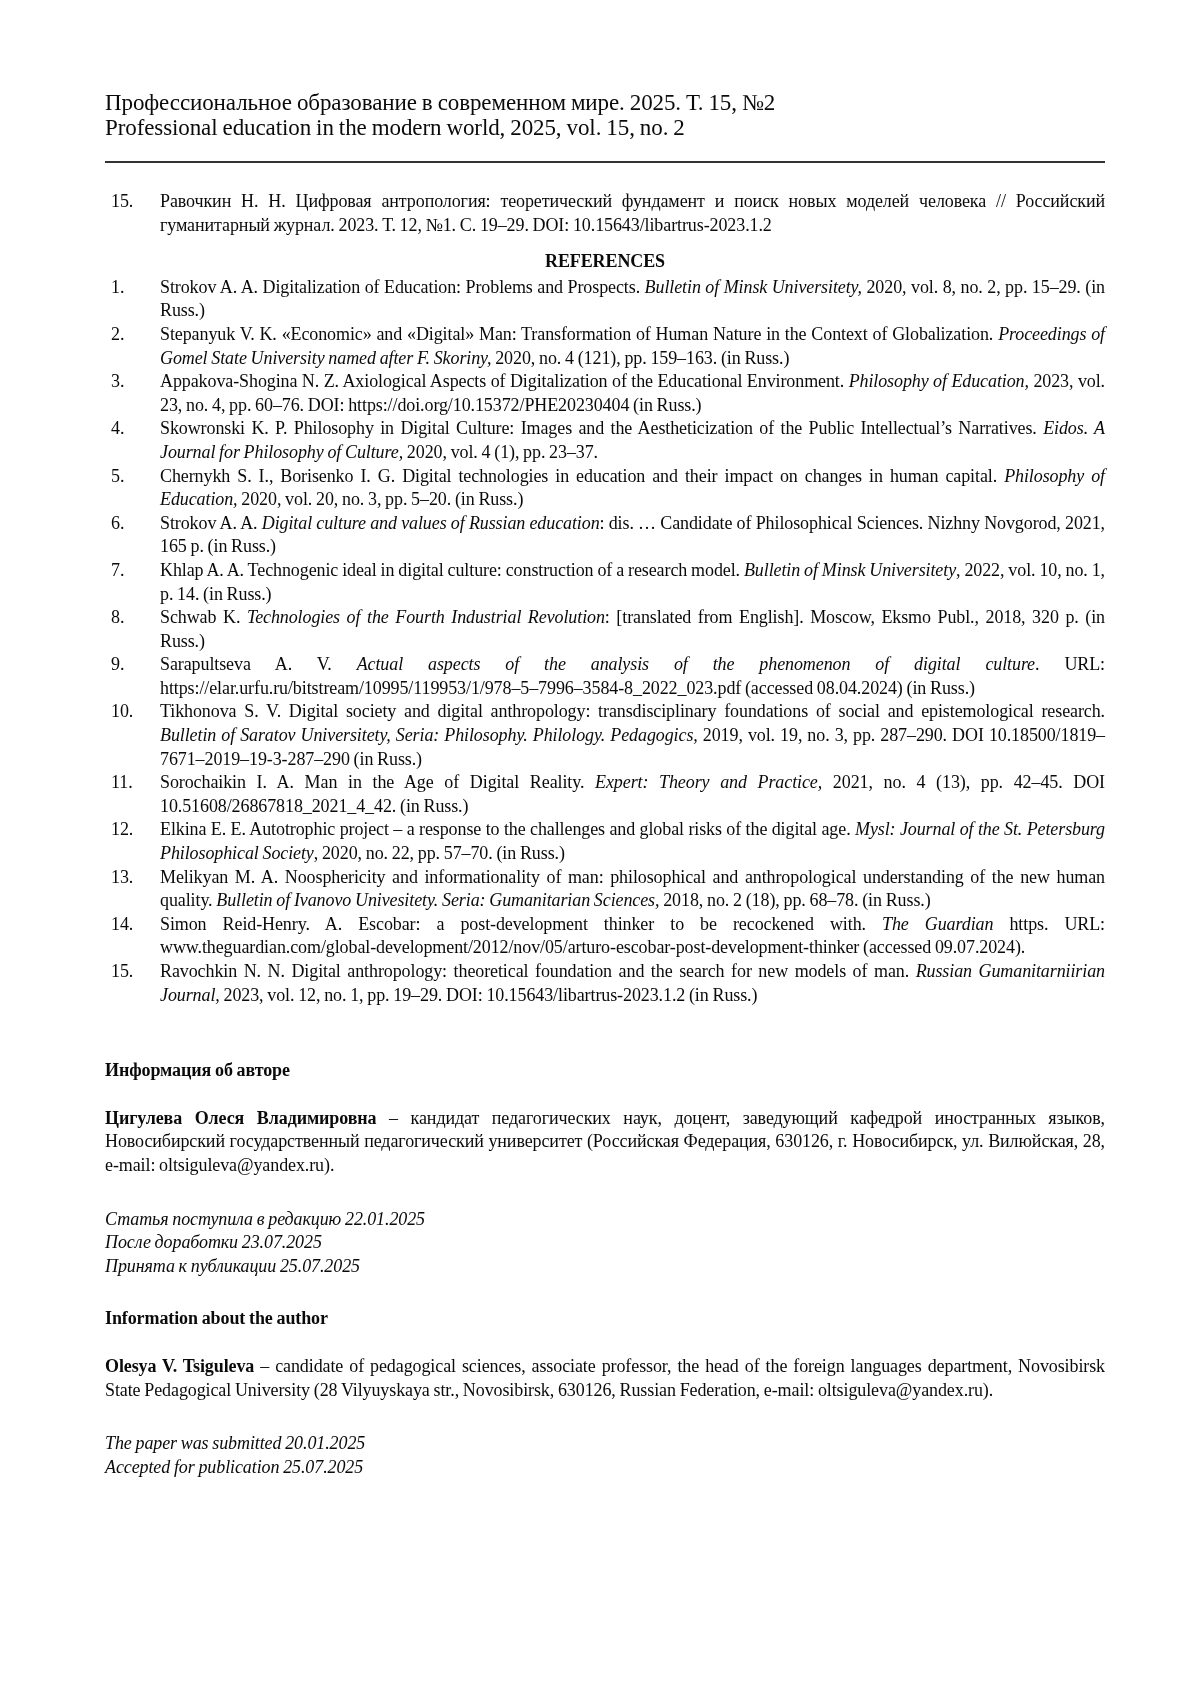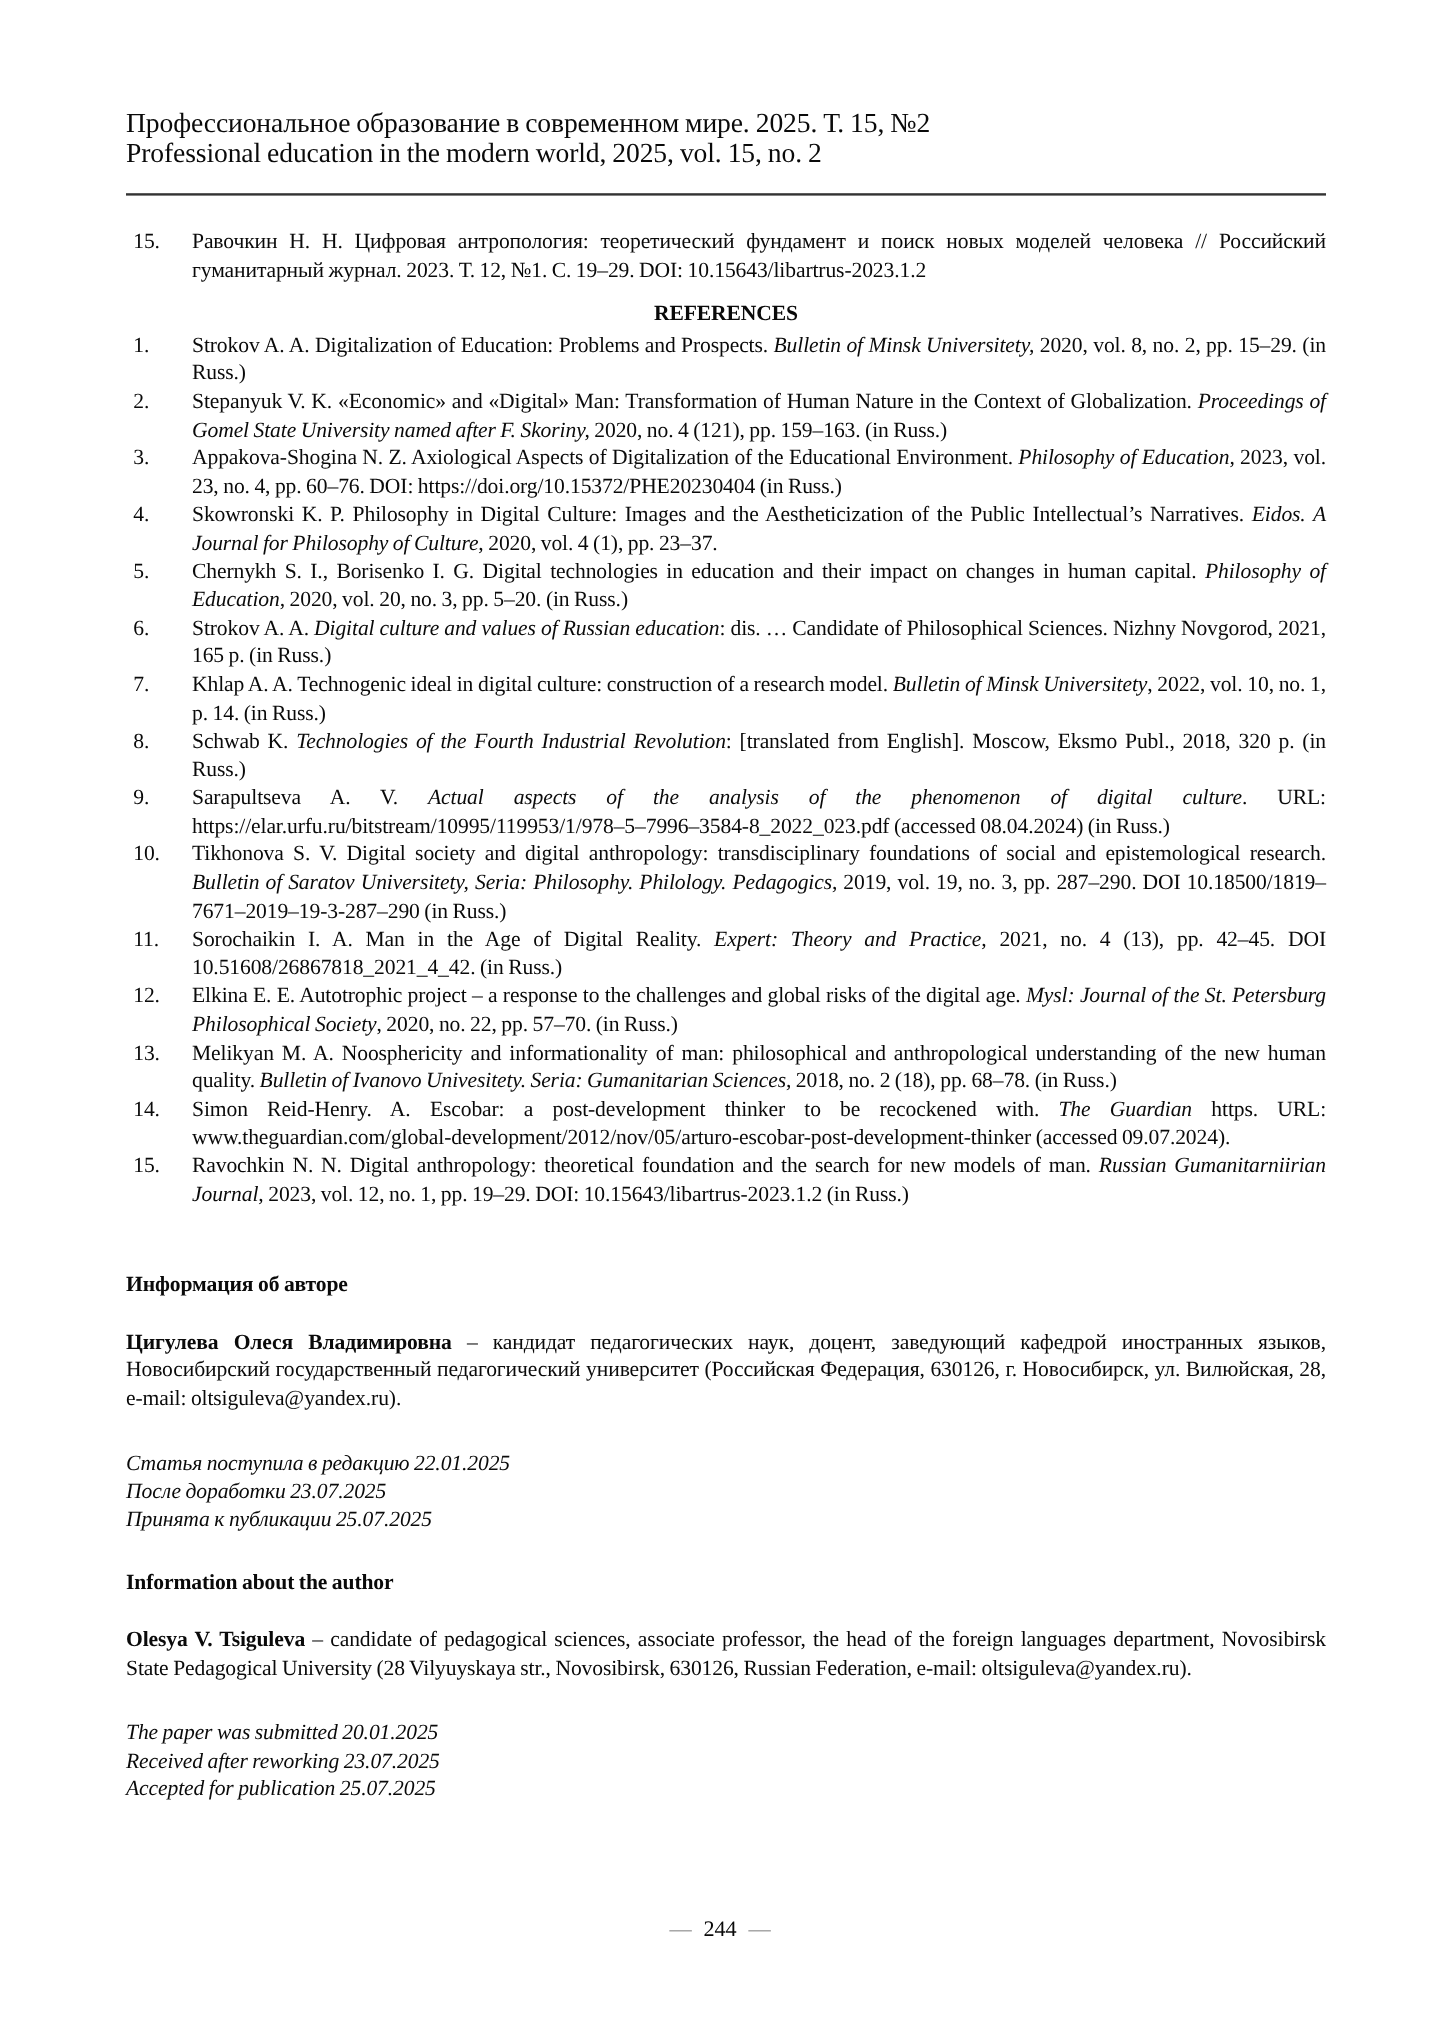--- a/index.html
+++ b/index.html
@@ -172,22 +172,18 @@
         <div>После доработки 23.07.2025</div>
         <div>Принята к публикации 25.07.2025</div>
       </div>
 
     <div class="section-heading en">Information about the author</div>
 
     <div class="author-par"><span style="font-weight: bold;">Olesya V. Tsiguleva</span><span> – candidate of pedagogical sciences, associate professor, the head of the foreign languages department, Novosibirsk State Pedagogical University (28 Vilyuyskaya str., Novosibirsk, 630126, Russian Federation, e-mail: oltsiguleva@yandex.ru).</span></div>
 
     <div class="dates">
         <div>The paper was submitted 20.01.2025</div>
-        <div>Received after reworking 23.07.2025</div>
         <div>Accepted for publication 25.07.2025</div>
       </div>
 
   </div>
 
-  <div class="footer">
-    <span class="dash">—</span><span class="pagenum">244</span><span class="dash">—</span>
-  </div>
 </div>
 
 </body></html>

